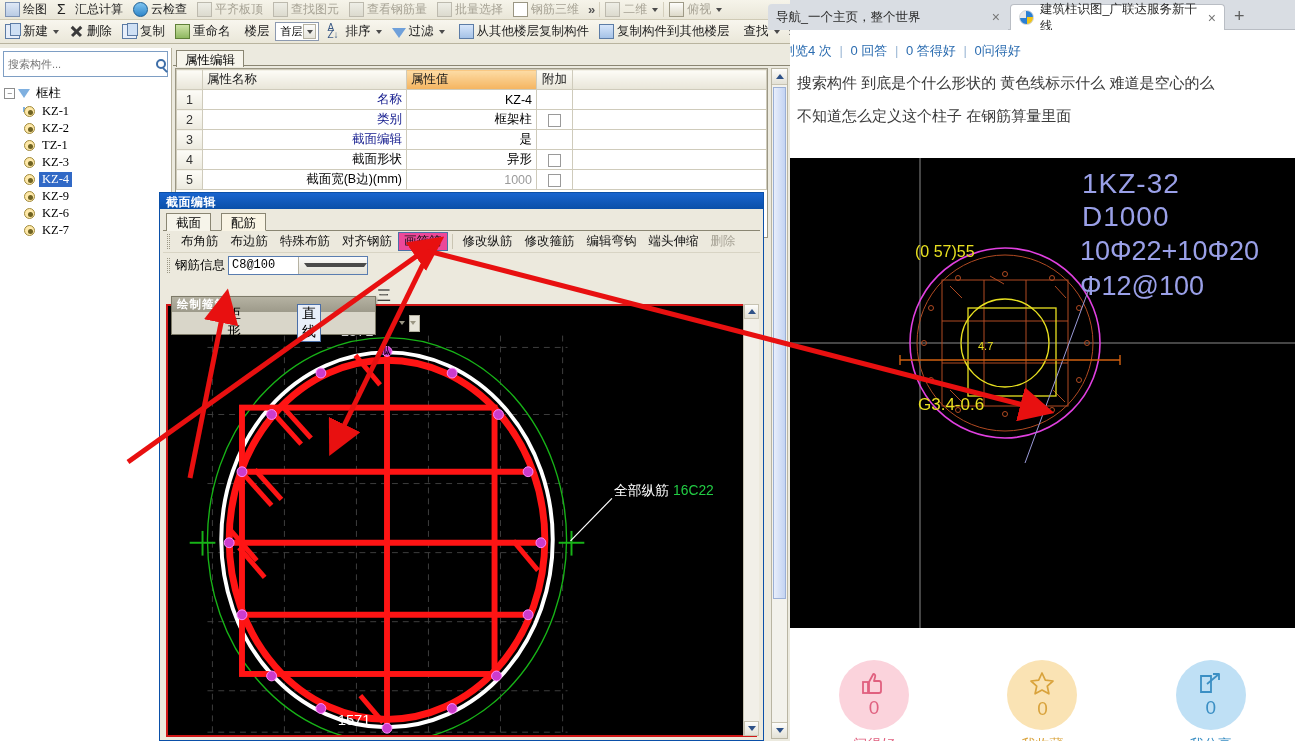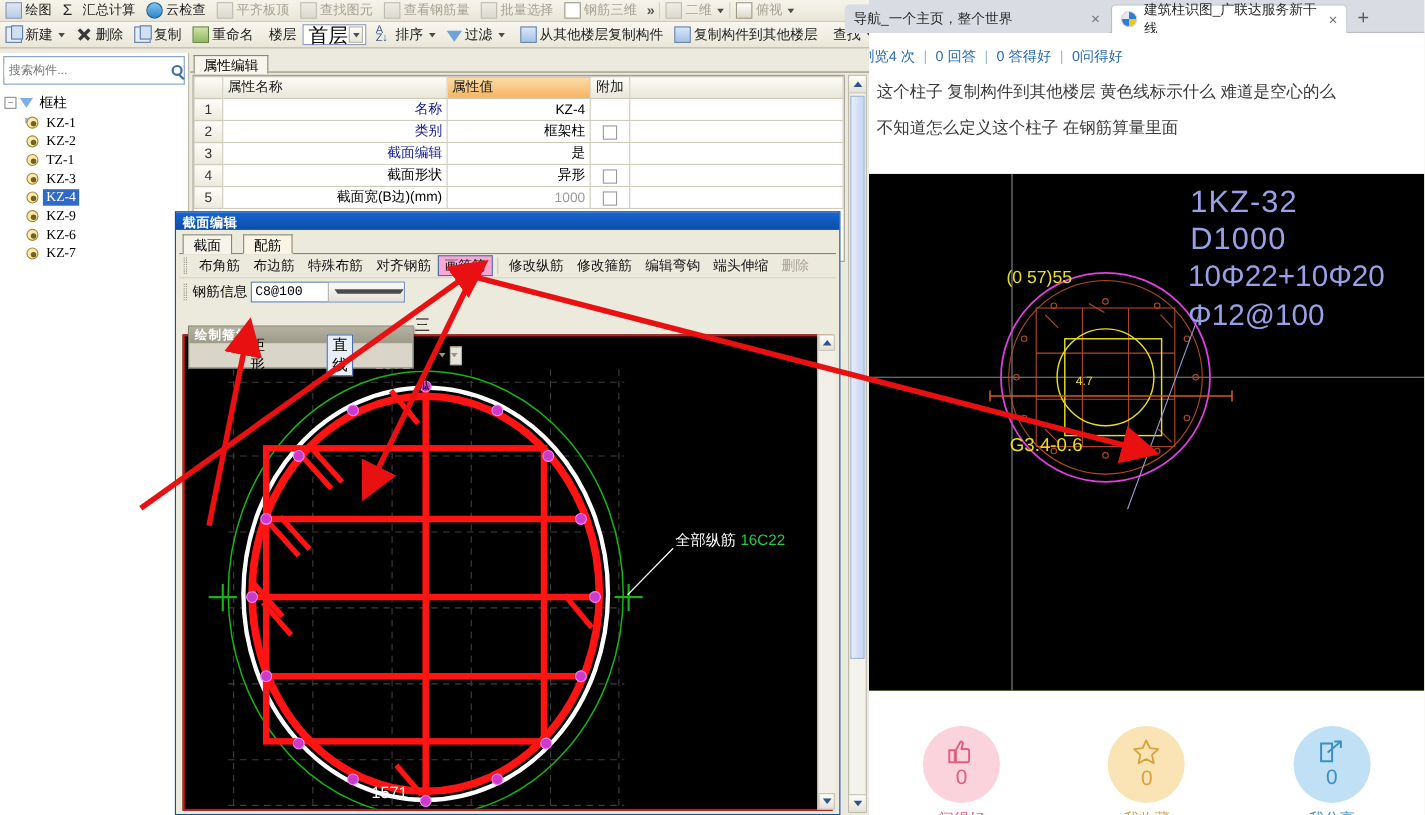--- a/index.html
+++ b/index.html
@@ -30,21 +30,21 @@
     background:linear-gradient(#f8f6ee,#eae7d9);
     border-bottom:1px solid #b9b49f;
     display:flex; align-items:center; white-space:nowrap; overflow:hidden;
   }
   .ribbon-2 .ri { display:flex; align-items:center; gap:3px; padding:0 5px; height:26px; font-size:12.5px; color:#1b1b1b;}
   .ribbon-2 .sep { width:1px; height:19px; background:#cdc8b4; margin:0 2px;}
   .caret { width:0;height:0;border-left:3px solid transparent;border-right:3px solid transparent;border-top:4px solid #4b4b4b; margin-left:2px;}
   .combo {
     display:inline-flex; align-items:center; justify-content:space-between;
     width:100px; height:19px; background:#fff; border:1px solid #8d9ab0;
-    padding:0 2px 0 5px; font-size:18px;
+    padding:0 2px 0 5px; font-size:11px;
   }
   .combo .cbtn { width:13px; height:15px; display:flex; align-items:center; justify-content:center;
      background:linear-gradient(#fbfbfb,#e6e4da); border:1px solid #b6b2a2;}
   .overflow { font-weight:bold; color:#555; font-size:13px; padding:0 4px;}
 
   
   .ic { width:15px; height:15px; display:inline-block; position:relative; flex:none;}
   .ic-sum::after { content:"Σ"; font-size:14px; line-height:15px; }
   .ic-sq { background:linear-gradient(#dfe8f6,#b9cbe4); border:1px solid #7e93b4; }
   .ic-sq.dim { background:linear-gradient(#eeeee6,#dcdace); border-color:#bdbaae; }
@@ -116,21 +116,21 @@
     font-size:12px; font-weight:bold; padding:1px 6px; letter-spacing:.5px;
   }
   .dlg-body { position:absolute; left:3px; top:19px; right:3px; bottom:3px; background:#ece9dd; }
   .dlg-tabs { height:19px; position:relative; border-bottom:1px solid #8a8673; }
   .dlg-tabs .dt { position:absolute; top:1px; height:18px; padding:1px 9px 0 9px; font-size:12.5px;
      background:#f6f4ea; border:1px solid #8a8673; border-bottom:0; }
   .dlg-tabs .dt.active { background:#f9f4e4; border-bottom:1px solid #f9f4e4; font-weight:normal; }
   .dlg-toolrow { height:22px; display:flex; align-items:center; gap:0px; padding-left:4px; border-bottom:1px solid #d8d4c4;}
   .grip { width:3px; height:15px; border-left:1px dotted #9a9684; border-right:1px dotted #9a9684; margin-right:5px;}
   .tl { font-size:12.5px; padding:1px 6px; color:#111; }
-  .tl.boxed { border:1px solid #4a6fa8; background:#f9a8d4; padding:0 5px; }
+  .tl.boxed { border:1px solid #4a6fa8; background:#ec4899; padding:0 5px; }
   .tl.dim { color:#a9a598; }
   .tl.div { width:1px; height:15px; background:#cac5b2; padding:0; margin:0 4px;}
   .dlg-inforow { height:24px; display:flex; align-items:center; padding-left:4px; }
   .lbl { font-size:12.5px; padding-right:3px; }
   .rebar-combo { display:inline-flex; align-items:center; width:140px; height:19px; border:1px solid #5a7db0; background:#fff; }
   .rebar-combo span { flex:1; padding-left:3px; font-size:12px; font-family:"Liberation Mono", monospace;}
   .rebar-combo .cbtn2 { width:15px;height:17px;display:flex;align-items:center;justify-content:center; background:linear-gradient(#fbfbfb,#e3e1d6); border-left:1px solid #b6b2a2;}
 
   
   .canvas-frame { position:absolute; left:3px; top:92px; right:3px; bottom:0; border:2px solid #d01818; background:#000; overflow:hidden;}
@@ -561,21 +561,21 @@
   <div class="bcontent">
     <div class="meta">
       <span>浏览4 次</span>
       <span class="sepbar">|</span>
       <span>0 回答</span>
       <span class="sepbar">|</span>
       <span>0 答得好</span>
       <span class="sepbar">|</span>
       <span>0问得好</span>
     </div>
-    <div class="qline">、这个柱子 复制构件到其他楼层  黄色线标示什么  难道是空心的么</div>
+    <div class="qline">、搜索构件 到底是个什么形状的  黄色线标示什么  难道是空心的么</div>
     <div class="qline">、不知道怎么定义这个柱子 在钢筋算量里面</div>
 
     <div class="cad">
       <svg width="505" height="470" viewBox="0 0 505 470">
         <rect x="0" y="0" width="505" height="470" fill="#000"></rect>
 
         <g stroke="#8a8a8a" stroke-width="1">
           <line x1="130" y1="0" x2="130" y2="470"></line>
           <line x1="0" y1="185" x2="505" y2="185"></line>
         </g>

